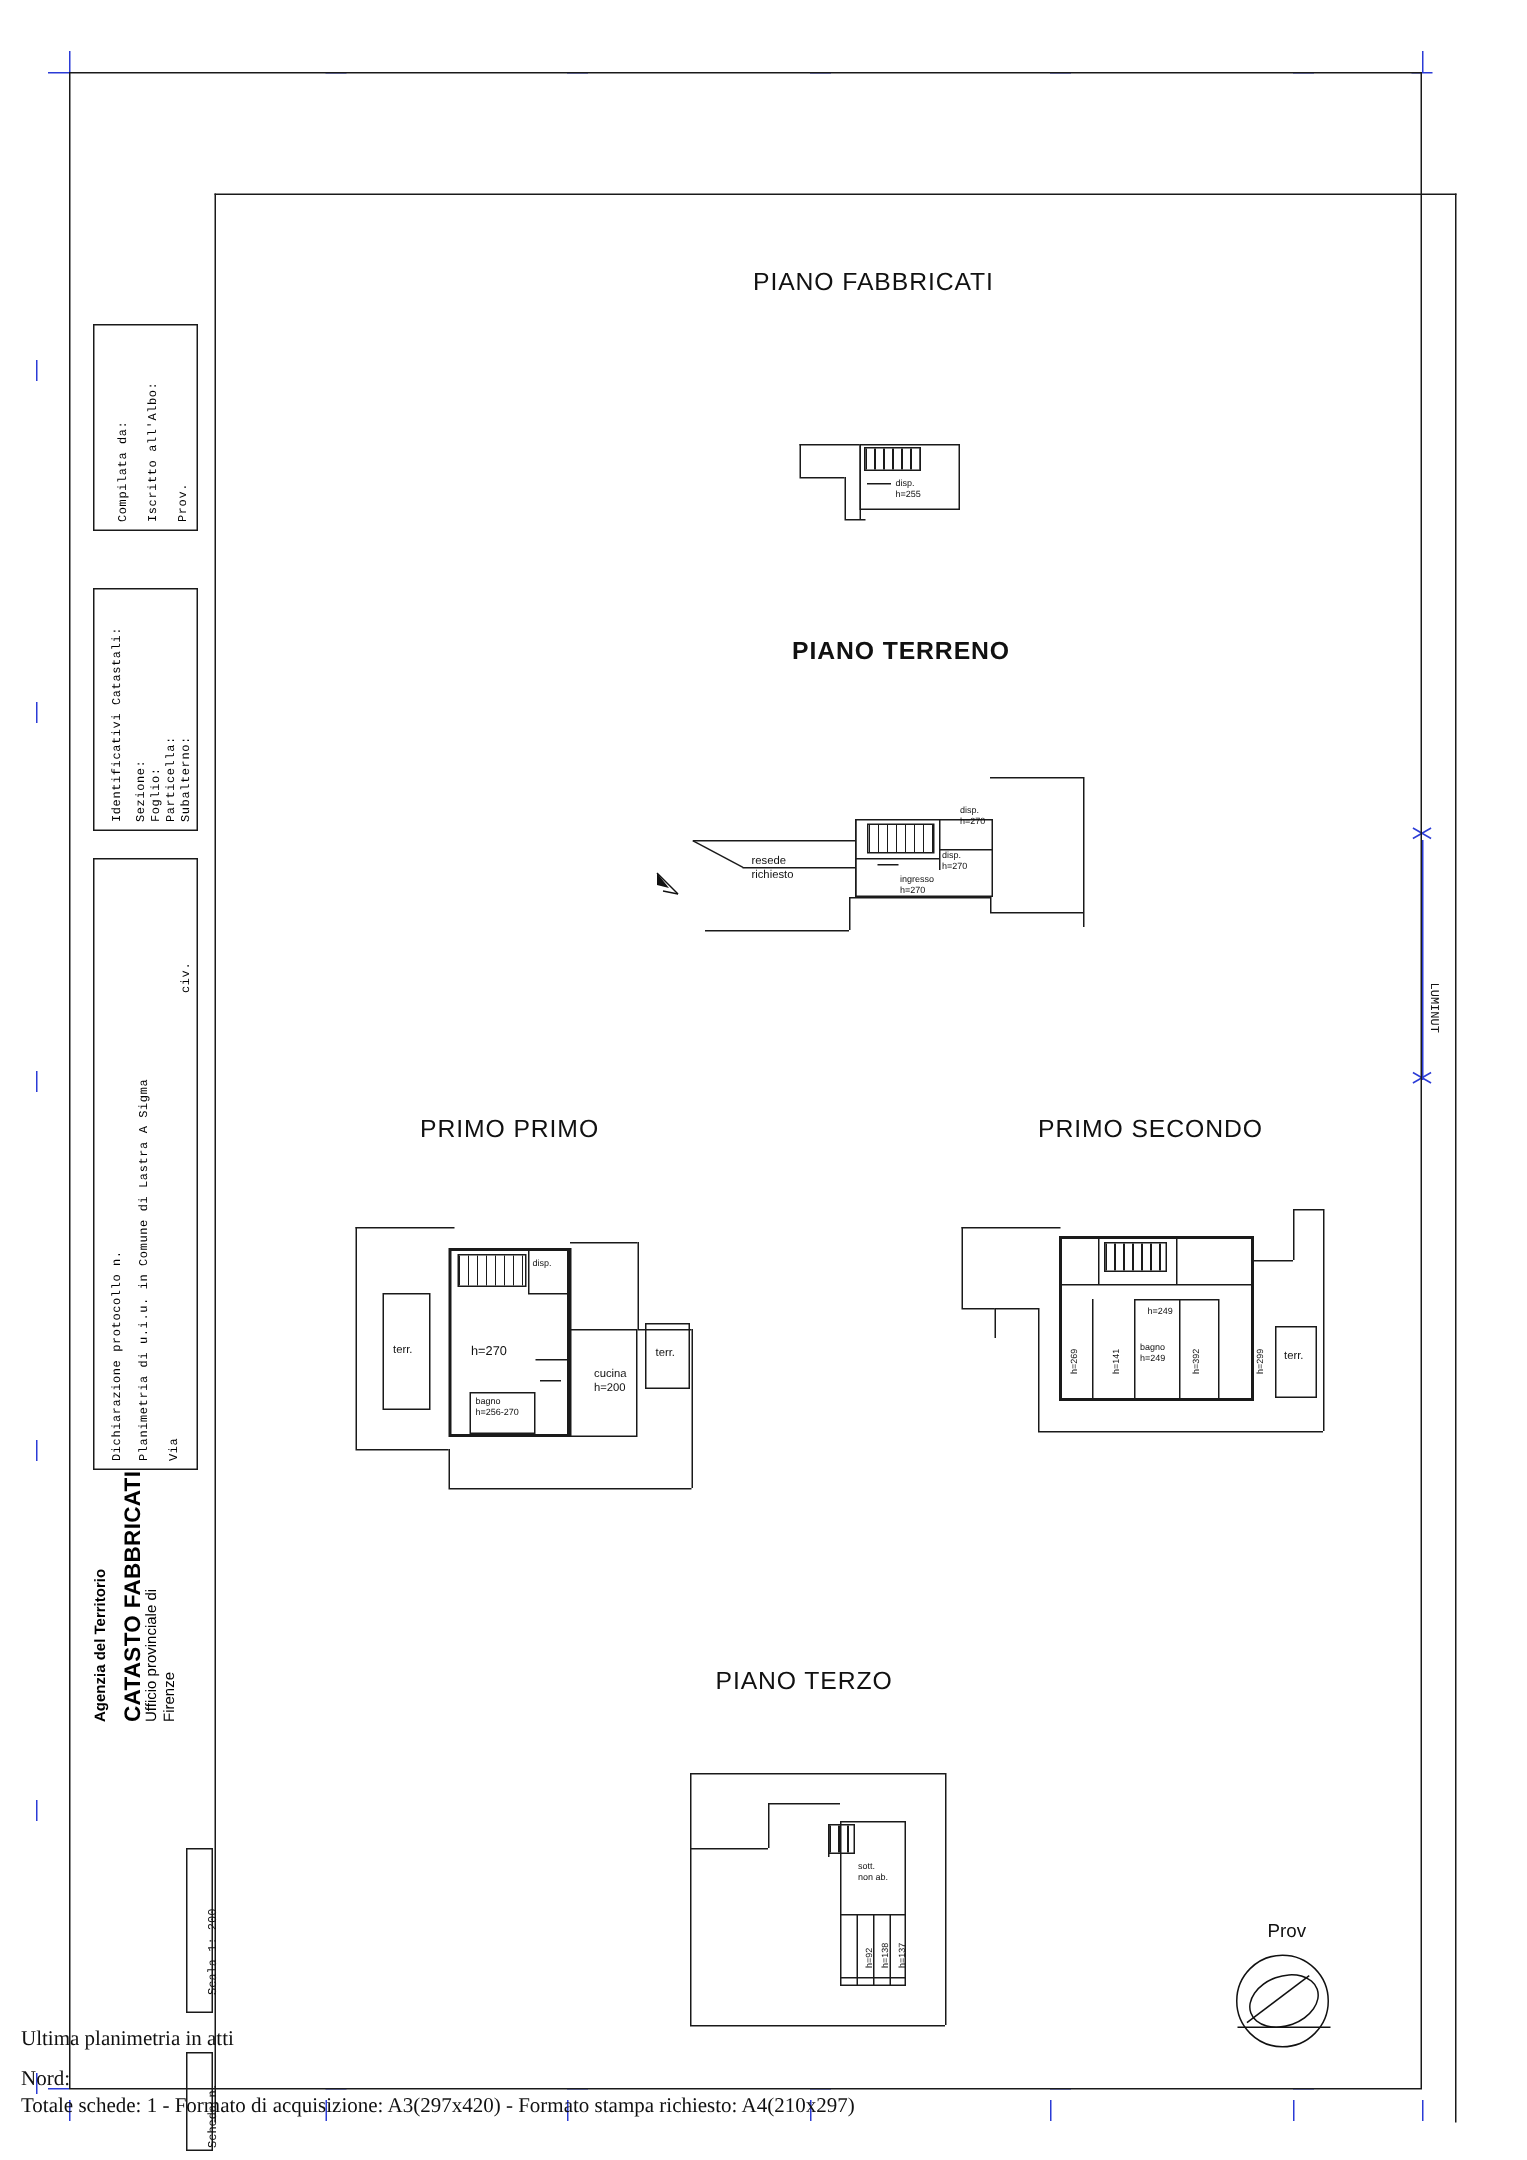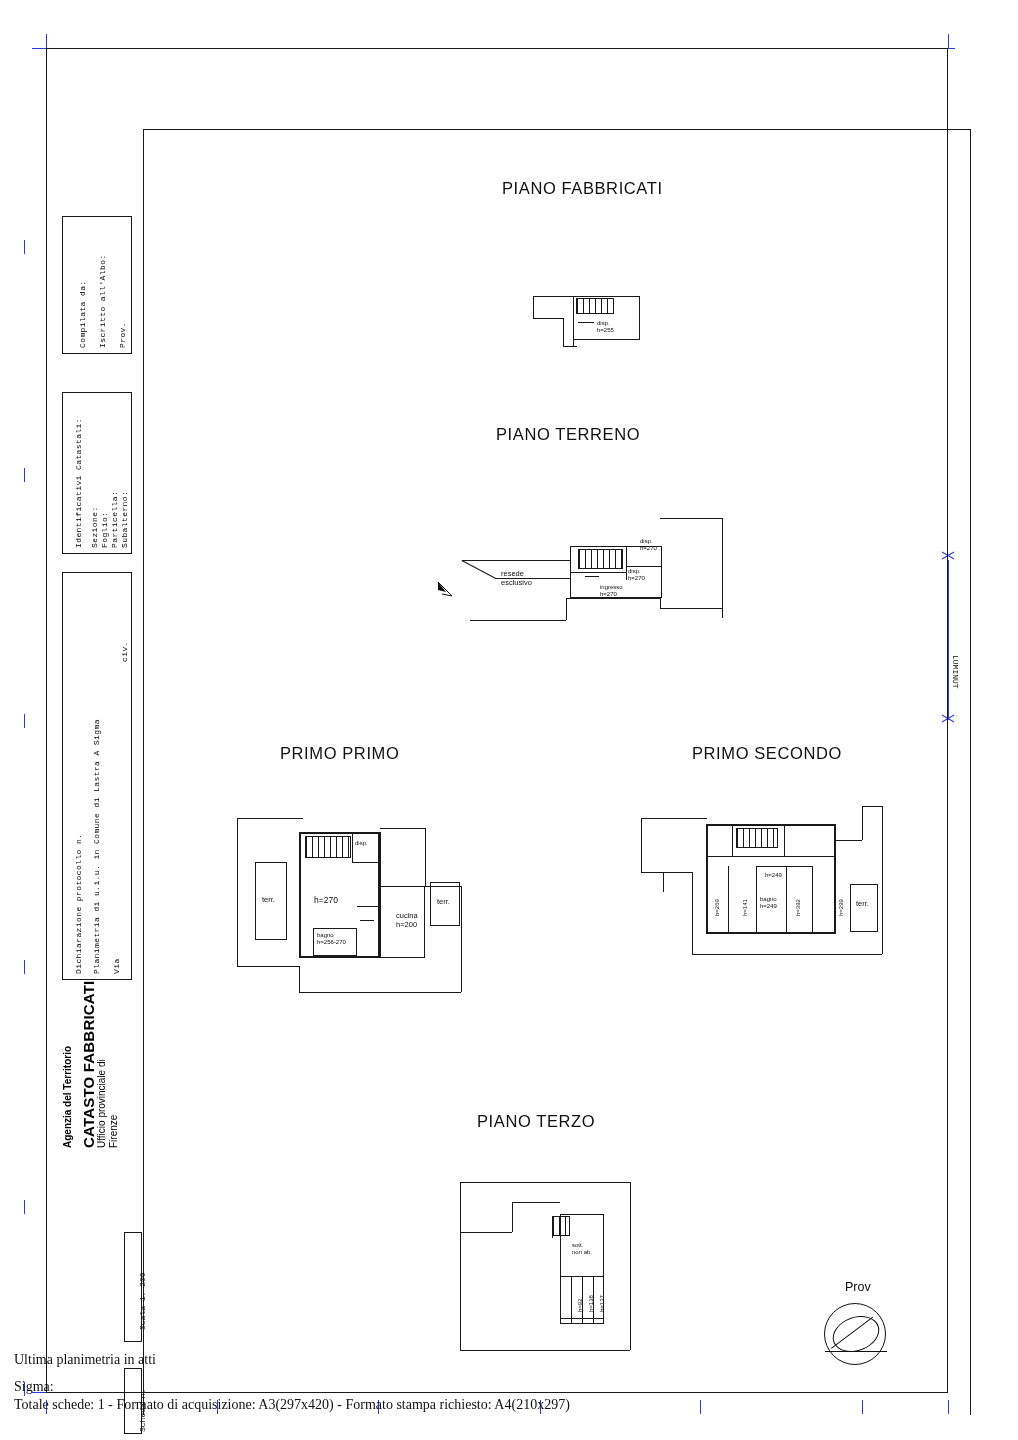--- a/index.html
+++ b/index.html
@@ -304,39 +304,39 @@
     <div class="stair" style="left:576px; top:298px; width:38px; height:16px;"></div>
 
     <div class="ln lnh" style="left:578px; top:322px; width:16px;"></div>
     <div class="arrowhead" style="left:574px; top:319px; border-right:5px solid #1a1a1a; border-left:0;"></div>
     <div class="lbl" style="left:597px; top:320px;">
       <span style="white-space:pre-line;">disp.
 h=255</span>
     </div>
   </div>
 
-  <div class="floor-title" style="left:496px; top:425px;">PIANO TERRENO</div>
+  <div class="floor-title" style="left:528px; top:425px;font-weight:bold;">PIANO TERRENO</div>
 
   <div>
 
     <div class="ln lnv" style="left:722px; top:518px; height:100px;"></div>
     <div class="ln lnh" style="left:660px; top:518px; width:62px;"></div>
     <div class="ln lnh" style="left:660px; top:608px; width:62px;"></div>
     <div class="ln lnv" style="left:660px; top:598px; height:10px;"></div>
     <div class="ln lnh" style="left:566px; top:598px; width:94px;"></div>
     <div class="ln lnv" style="left:566px; top:598px; height:22px;"></div>
     <div class="ln lnh" style="left:470px; top:620px; width:96px;"></div>
 
     <div class="ln lnh" style="left:462px; top:560px; width:108px;"></div>
     <div class="ln" style="left:462px; top:560px; width:38px; height:1px; transform-origin:0 0; transform:rotate(28deg);"></div>
     <div class="ln lnh" style="left:495px; top:578px; width:75px;"></div>
     <div class="ln lnv" style="left:570px; top:546px; height:52px;"></div>
 
     <div class="lbl lbl8" style="left:501px; top:570px; white-space:pre-line;">resede
-esclusivo</div>
+richiesto</div>
 
     <div style="position:absolute; left:436px; top:580px; width:20px; height:22px;">
       <svg width="20" height="22" viewBox="0 0 20 22">
           <polygon points="2,2 10,12 2,10" fill="#111"></polygon>
           <line x1="2" y1="2" x2="16" y2="16" stroke="#111" stroke-width="1"></line>
           <line x1="6" y1="14" x2="16" y2="16" stroke="#111" stroke-width="1"></line>
         </svg>
     </div>
 
     <div class="wall" style="left:570px; top:546px; width:92px; height:52px;"></div>
@@ -467,16 +467,16 @@
   </div>
 
   <div class="nord-label" style="left:845px; top:1280px;">Prov</div>
   <div class="compass" style="left:824px; top:1303px;">
     <div class="compass-inner"></div>
     <div class="compass-needle"></div>
     <div class="compass-bar"></div>
   </div>
 
   <div class="footer-txt" style="left:14px; top:1352px;">Ultima planimetria in atti</div>
-  <div class="footer-txt" style="left:14px; top:1379px;">Sigma:</div>
+  <div class="footer-txt" style="left:14px; top:1379px;">Nord:</div>
   <div class="footer-txt" style="left:14px; top:1397px;">Totale schede: 1 - Formato di acquisizione: A3(297x420)  - Formato stampa richiesto: A4(210x297)</div>
 
 </div>
 
 </body></html>

